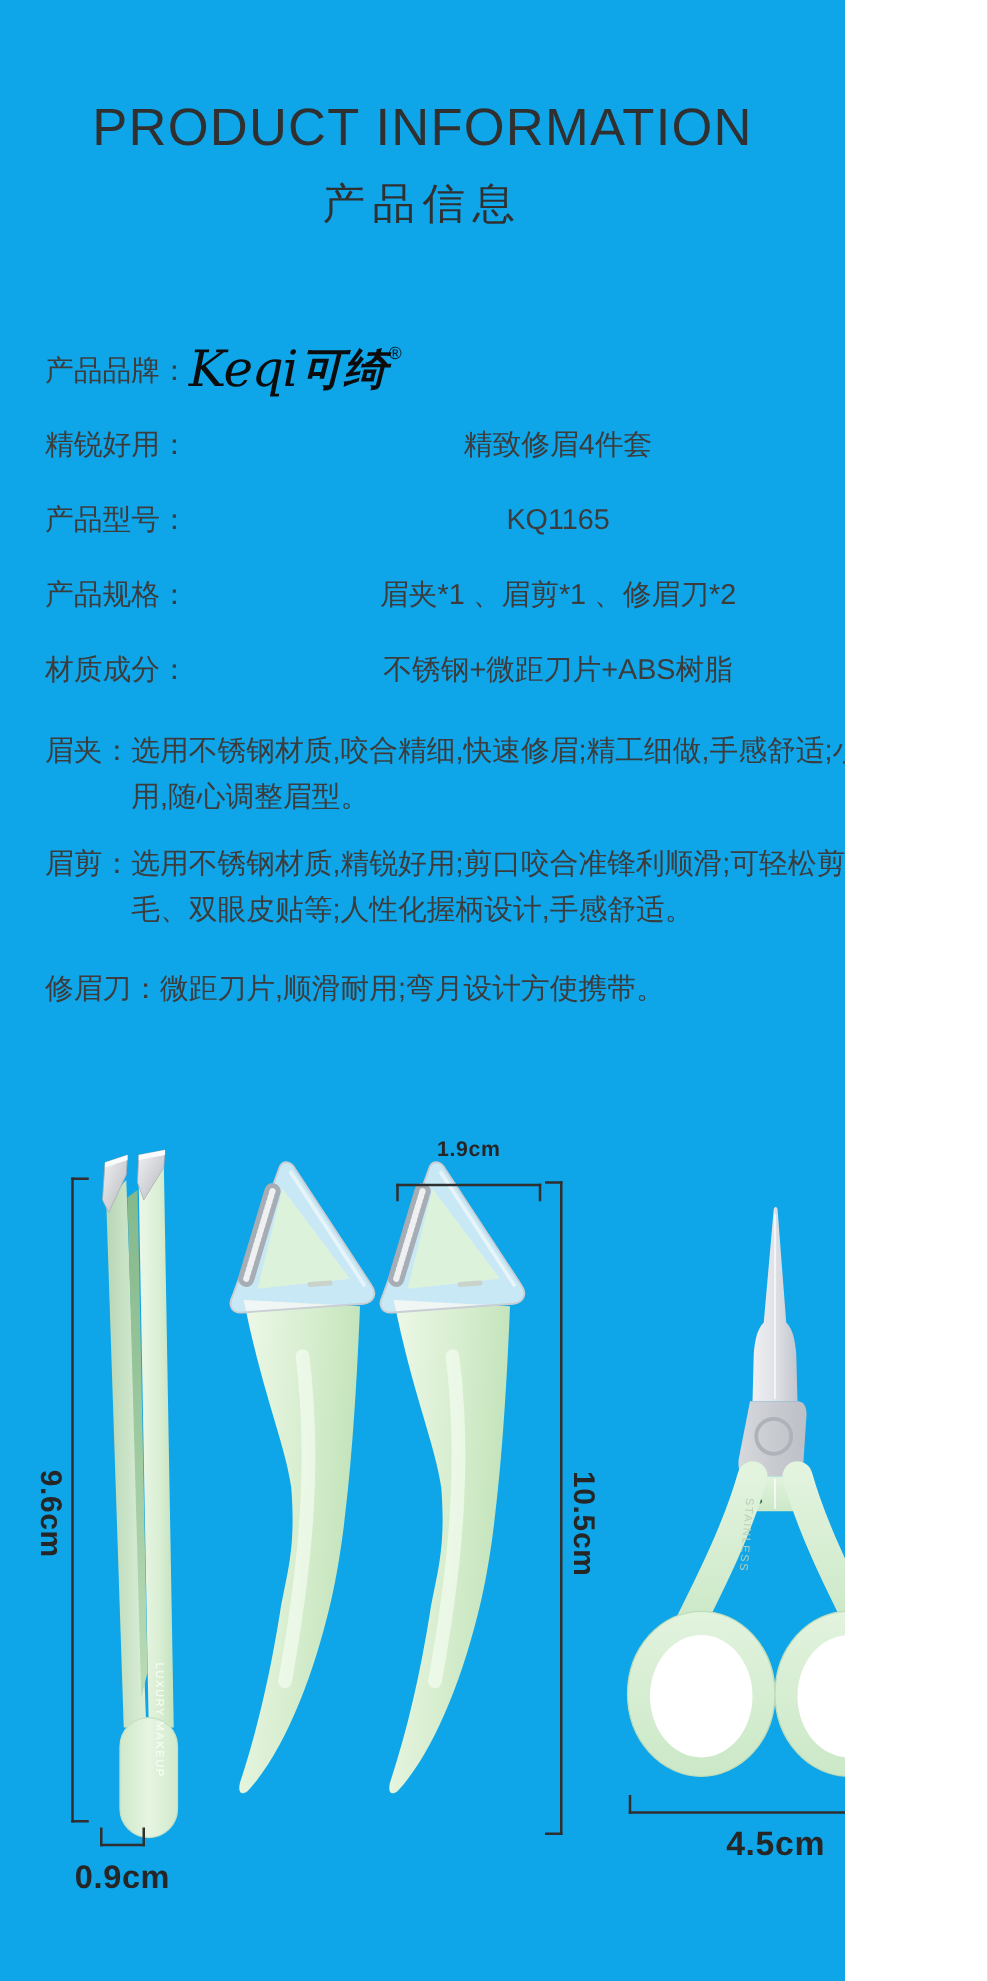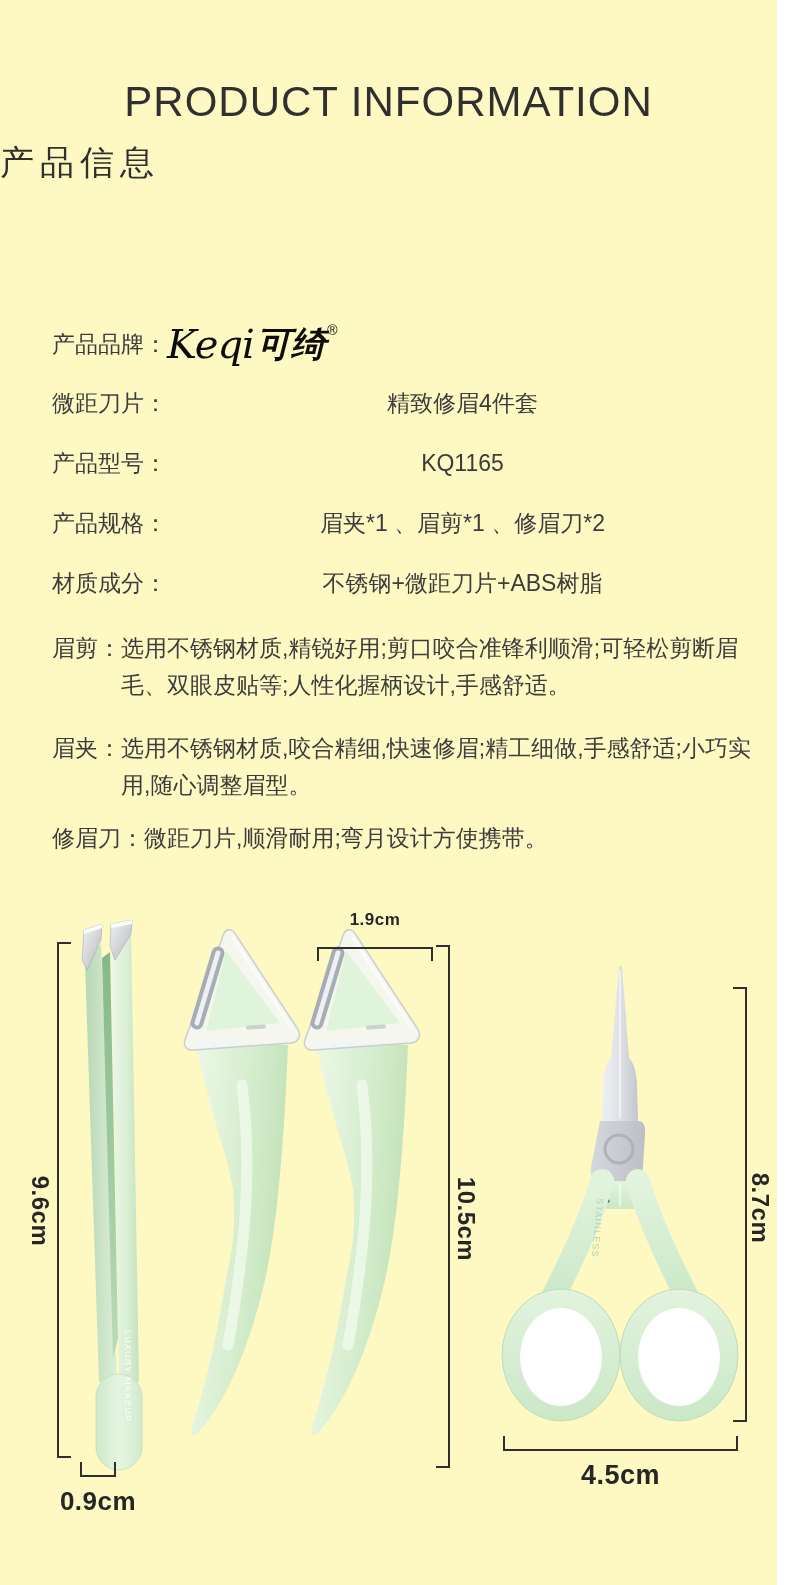--- a/index.html
+++ b/index.html
@@ -1,31 +1,31 @@
 <!DOCTYPE html>
 <html><head>
 <meta charset="utf-8">
 <style>
   * { margin:0; padding:0; box-sizing:border-box; }
   html,body { background:#ffffff; }
   .page {
-    position:relative; width:777px; height:1585px; background:#fef9c3; overflow:hidden;
+    position:relative; width:676px; height:1585px; background:#0ea5e9; overflow:hidden;
     font-family:"Liberation Sans","DejaVu Sans",sans-serif; color:#3c3c3c;
   }
   
   .title-en {
     position:absolute; top:78px; left:0; width:100%;
     text-align:center; font-size:42px; font-weight:400; color:#303030; letter-spacing:1px;
   }
   .title-zh {
     position:absolute; top:140px; left:0; width:100%;
-    text-align:left; font-size:34px; font-weight:400; color:#303030; letter-spacing:6px;
+    text-align:center; font-size:34px; font-weight:400; color:#303030; letter-spacing:6px;
   }
   
-  .specs { position:absolute; left:52px; top:274px; width:706px;margin-top:48px; }
+  .specs { position:absolute; left:36px; top:274px; width:706px; }
   .spec-row { display:flex; align-items:center; height:44px; margin-bottom:24px; font-size:23px; }
   .spec-row.plain { height:26px; margin-bottom:34px; }
   .spec-row.plain:last-of-type { margin-bottom:38px; }
   .spec-label { flex:none; color:#3c3c3c; }
   .spec-value { flex:1; color:#3c3c3c;text-align:center; }
   .brand-wrap { display:flex; align-items:flex-start;font-style:italic; }
   .brand-latin { font-family:"DejaVu Serif","Liberation Serif",serif; font-size:40px; line-height:40px; font-weight:500; color:#0c0c0c; letter-spacing:-1px; }
   .brand-cjk { font-size:35px; line-height:40px; font-weight:700; color:#0c0c0c; margin-left:2px; }
   .brand-reg { font-size:14px; color:#0c0c0c; margin-left:1px; margin-top:-2px; }
   .desc-row { display:flex; font-size:23px; line-height:37px; }
@@ -111,42 +111,42 @@
   <div class="specs">
     <div class="spec-row">
       <span class="spec-label">产品品牌：</span>
       <span class="brand-wrap">
         <span class="brand-latin">Keqi</span>
         <span class="brand-cjk">可绮</span>
         <span class="brand-reg">®</span>
       </span>
     </div>
     <div class="spec-row plain">
-      <span class="spec-label">微距刀片：</span>
+      <span class="spec-label">精锐好用：</span>
       <span class="spec-value">精致修眉4件套</span>
     </div>
     <div class="spec-row plain">
       <span class="spec-label">产品型号：</span>
       <span class="spec-value">KQ1165</span>
     </div>
     <div class="spec-row plain">
       <span class="spec-label">产品规格：</span>
       <span class="spec-value">眉夹*1 、眉剪*1 、修眉刀*2</span>
     </div>
     <div class="spec-row plain">
       <span class="spec-label">材质成分：</span>
       <span class="spec-value">不锈钢+微距刀片+ABS树脂</span>
+    </div>
+    <div class="desc-row d1">
+      <span class="desc-label">眉夹：</span>
+      <span class="desc-value">选用不锈钢材质,咬合精细,快速修眉;精工细做,手感舒适;小巧实用,随心调整眉型。</span>
     </div>
     <div class="desc-row d2">
       <span class="desc-label">眉剪：</span>
       <span class="desc-value">选用不锈钢材质,精锐好用;剪口咬合准锋利顺滑;可轻松剪断眉毛、双眼皮贴等;人性化握柄设计,手感舒适。</span>
-    </div>
-    <div class="desc-row d1">
-      <span class="desc-label">眉夹：</span>
-      <span class="desc-value">选用不锈钢材质,咬合精细,快速修眉;精工细做,手感舒适;小巧实用,随心调整眉型。</span>
     </div>
     <div class="desc-row">
       <span class="desc-label">修眉刀：</span>
       <span class="desc-value">微距刀片,顺滑耐用;弯月设计方使携带。</span>
     </div>
   </div>
 
   <div class="diagram">
 
     <svg id="tweezers-svg" class="product-svg" viewBox="0 0 85 560">

